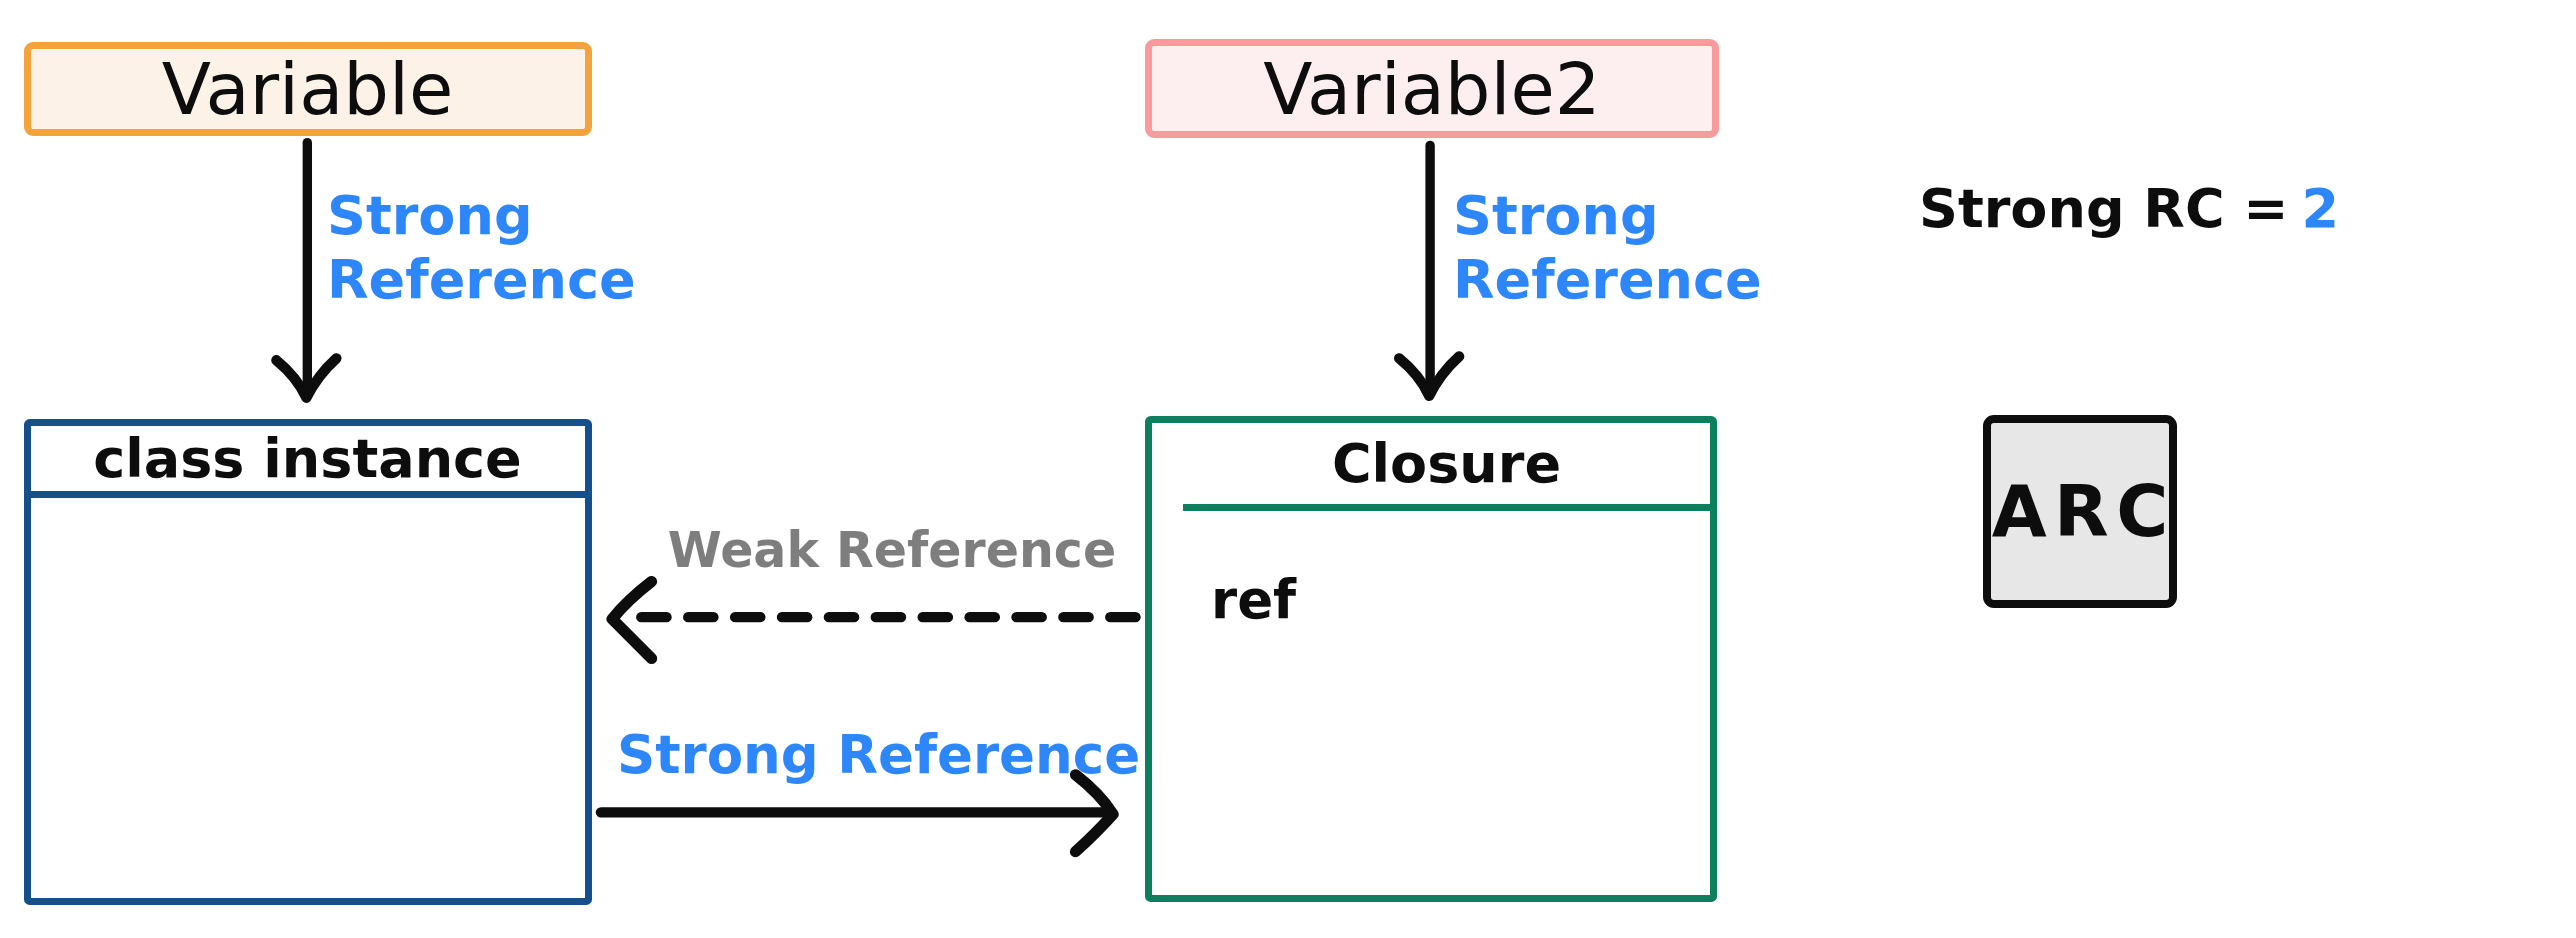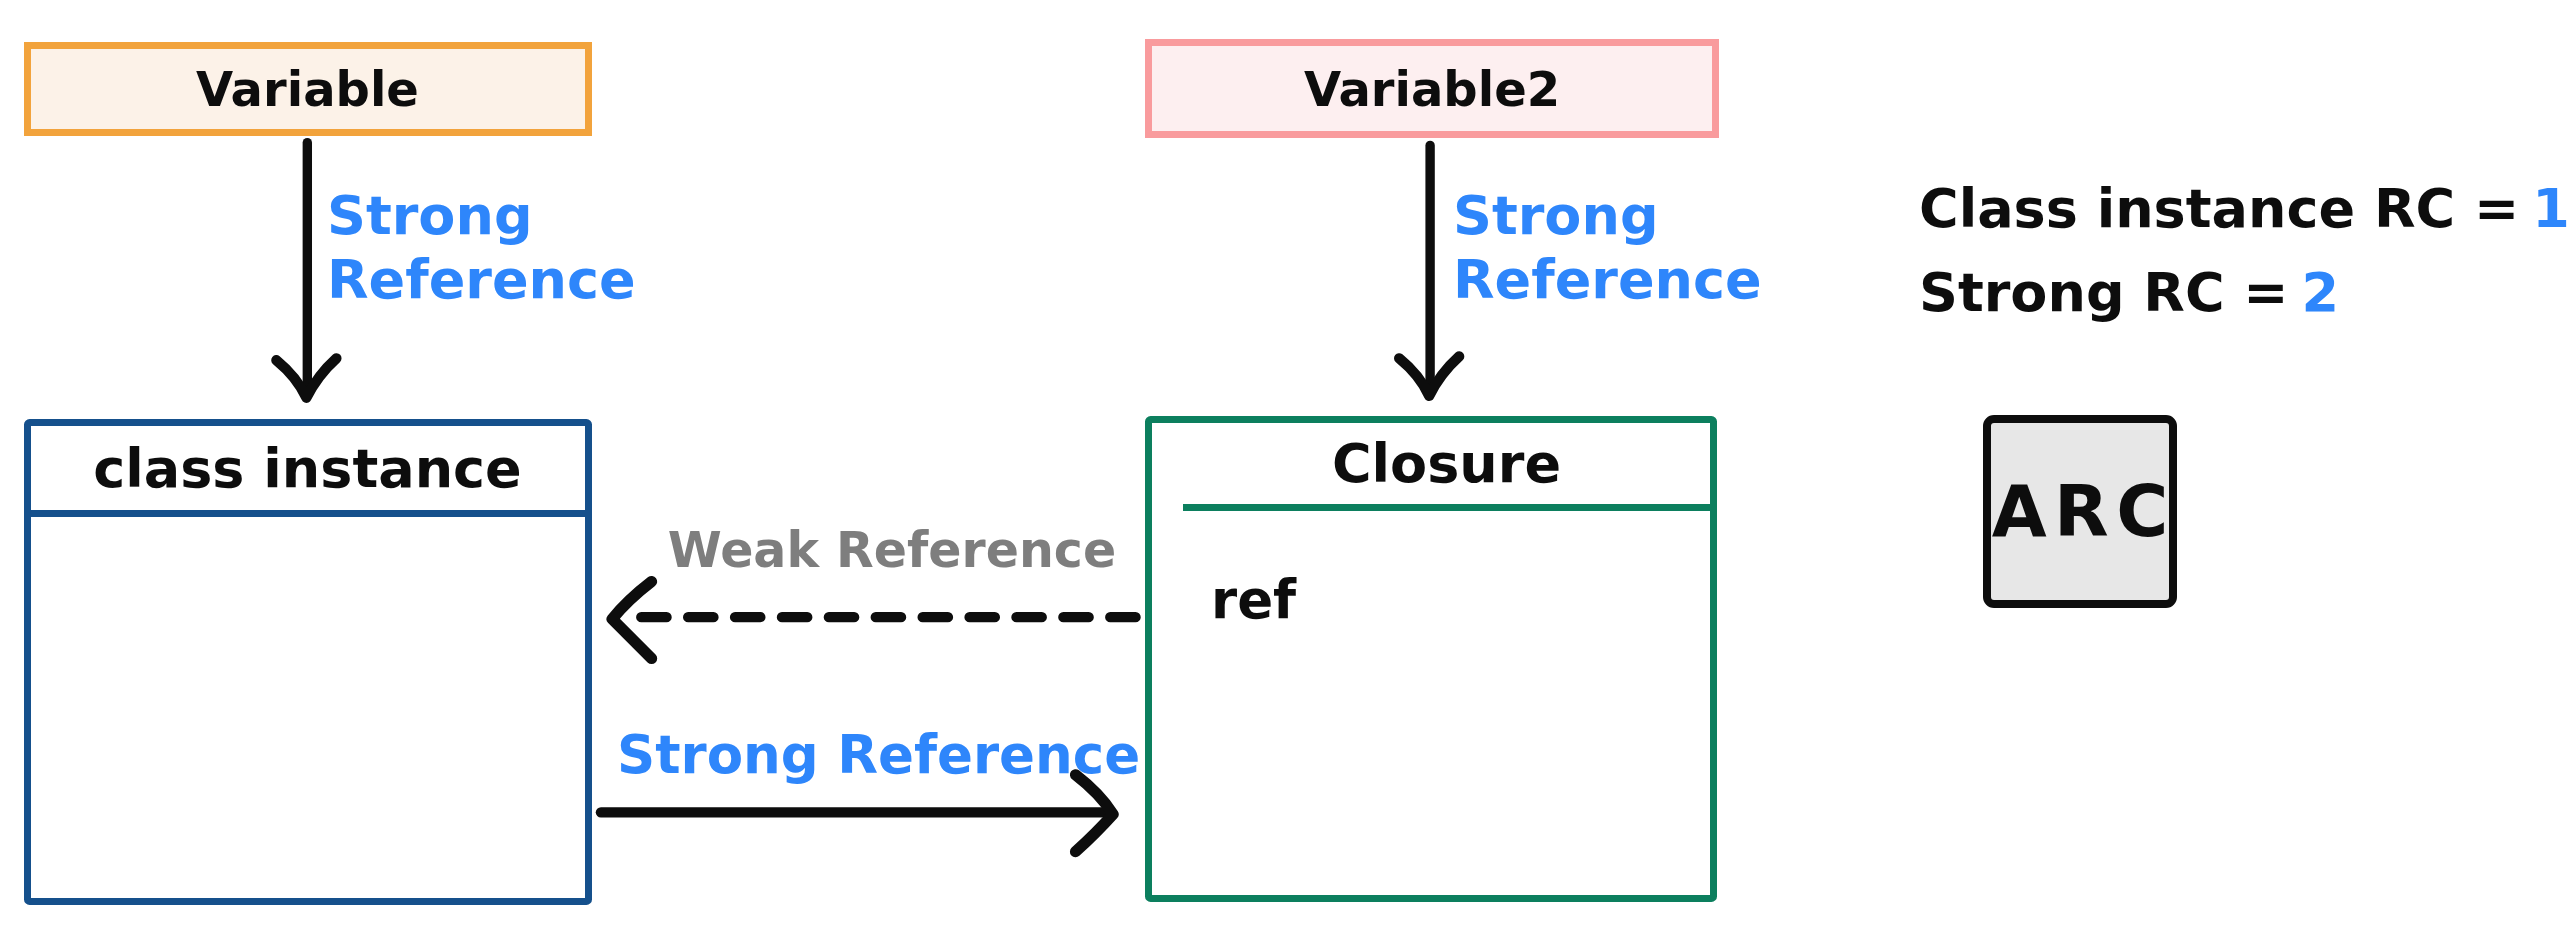--- a/index.html
+++ b/index.html
@@ -11,26 +11,26 @@
     overflow: hidden;
     font-family: "DejaVu Sans", "Liberation Sans", sans-serif;
     color: var(--ink, #0d0d0d);
   }
   .abs { position: absolute; }
 
   
   .tag-box {
     position: absolute;
     box-sizing: border-box;
-    border-radius: 0;
+    border-radius: 9px;
     display: flex;
     align-items: center;
     justify-content: center;
-    font-size: 48px;
-    font-weight: bold;
+    font-size: 72px;
+    font-weight: normal;
     color: var(--ink, #0d0d0d);
   }
   .tag-box.orange { border: 7.5px solid var(--orange-border, #f2a33c); background: var(--orange-fill, #fcf2e8); }
   .tag-box.pink   { border: 7.5px solid var(--pink-border, #f99b9d);  background: var(--pink-fill, #fdeff0); }
 
   
   .entity-box {
     position: absolute;
     box-sizing: border-box;
     background: #ffffff;
@@ -39,21 +39,21 @@
   .entity-box.navy  { border: 7.5px solid var(--navy, #15508c); }
   .entity-box.green { border: 7.5px solid var(--green, #0c7f5e); padding-left: 31px; }
   .entity-header {
     box-sizing: border-box;
     display: flex;
     align-items: center;
     justify-content: center;
     font-size: 54px;
     font-weight: bold;
   }
-  .entity-box.navy  .entity-header { height: 91px; border-bottom: 7.5px solid var(--navy, #15508c); }
+  .entity-box.navy  .entity-header { height: 72px; border-bottom: 7.5px solid var(--navy, #15508c); }
   .entity-box.green .entity-header { height: 88px; border-bottom: 7.5px solid var(--green, #0c7f5e); }
   .member-label {
     font-size: 53px;
     font-weight: bold;
     margin: 58px 0 0 28px;
     display: inline-block;
   }
 
   
   .edge-label {
@@ -149,23 +149,20 @@
     <div>Strong</div>
     <div>Reference</div>
   </div>
 
   <div class="edge-label blue" style="left:617px; top:724px; width:441px; text-align:center; font-size:53px;">Strong Reference</div>
 
   <div class="edge-label gray" style="left:648px; top:522px; width:488px; text-align:center; font-size:49px;">Weak Reference</div>
 
   <div class="rc-note" style="left:1919px; top:167px;">
     <div>
-      <span>Class instance RC =</span><span class="rc-value">1</span>
-    </div>
-    <div>
       <span>Strong RC =</span><span class="rc-value">2</span>
     </div>
   </div>
 
   <div class="arc-box" style="left:1983px; top:415px; width:194px; height:193px;">
     <span>ARC</span>
   </div>
 
 </div>
 

